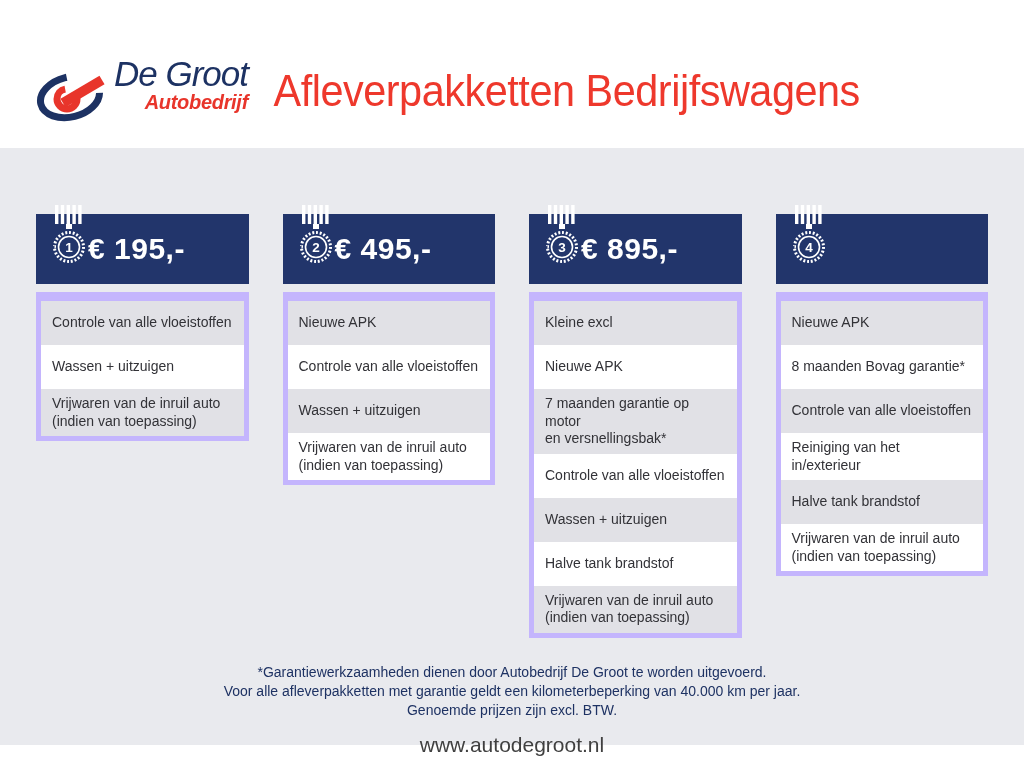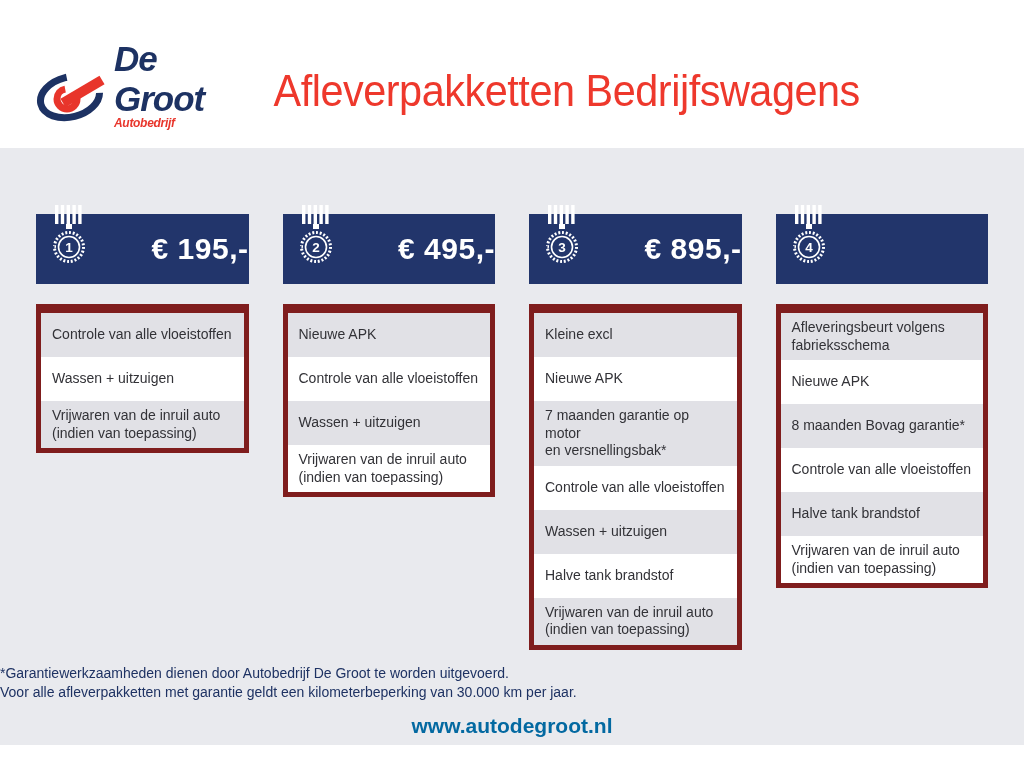--- a/index.html
+++ b/index.html
@@ -9,55 +9,55 @@
   }
   
   .top {
     height:148px; background:#ffffff; display:flex; align-items:center;
     box-sizing:border-box; padding-top:34px;
   }
   .logo { display:flex; align-items:center; margin-left:36px; width:212px; flex:0 0 auto; }
   .logo-mark { flex:0 0 auto; }
   .logo-text { margin-left:4px; margin-top:-14px; }
   .logo-name {
-    font-size:35px; font-weight:bold; font-style:italic; color:#1d3263; letter-spacing:-1px;
+    font-size:35px; font-weight:normal; font-style:italic; color:#1d3263; letter-spacing:-1px;
   }
   .logo-sub {
-    font-size:12px; font-weight:bold; font-style:italic; color:#e8352b;
-    margin-top:-3px; letter-spacing:-0.3px;
+    font-size:20px; font-weight:bold; font-style:italic; color:#e8352b;
+    text-align:right; margin-top:-3px; letter-spacing:-0.3px;
   }
   .title-wrap { flex:1; display:flex; }
   .page-title {
     margin:0; color:#ee382c; font-weight:400; font-size:45px; letter-spacing:-0.5px;
     transform:scaleX(0.92); white-space:nowrap;
   }
   
   .main { background:#e9eaee; height:597px; box-sizing:border-box; padding-top:66px; }
   .columns { display:flex; gap:34px; margin:0 36px; align-items:flex-start; }
   .package { flex:1; min-width:0; }
   .pkg-header {
     position:relative; height:70px; background:#22356b; display:flex; align-items:center;
   }
   .medal { position:absolute; left:10px; top:-9px; width:46px; height:62px; }
   .price {
-    flex:1; text-align:right; padding-left:52px; color:#ffffff;
+    flex:1; text-align:left; padding-left:52px; color:#ffffff;
     font-size:30px; font-weight:bold; letter-spacing:0.5px; white-space:nowrap;
   }
-  .pkg-card { background:#7f1d1d; margin-top:20px; padding:9px 5px 5px; }
+  .pkg-card { background:#c4b5fd; margin-top:8px; padding:9px 5px 5px; }
   .pkg-row {
     min-height:44px; box-sizing:border-box; display:flex; align-items:center;
     padding:6px 11px; font-size:14px; line-height:1.25; color:#323237; background:#ffffff;
   }
   .pkg-row:nth-child(odd) { background:#e1e1e6; }
   .pkg-row span { white-space:pre-line; }
   
-  .notes { margin-top:16px; text-align:left; color:#1e3263; }
+  .notes { margin-top:27px; text-align:center; color:#1e3263; }
   .notes p { margin:0 0 4px 0; font-size:14px; line-height:1.1; }
   .website {
-    text-align:center; color:#0369a1; font-size:21px; font-weight:bold; margin-top:14px;
+    text-align:center; color:#404040; font-size:21px; font-weight:normal; margin-top:14px;
   }
 </style>
 </head>
 <body>
 
 <div class="page">
 
   <header class="top">
     <div class="logo">
       <svg class="logo-mark" width="74" height="64" viewBox="0 0 74 64" aria-hidden="true">
@@ -198,44 +198,44 @@
               <rect x="32.2" y="0" width="3.4" height="19"></rect>
                 <rect x="20" y="19" width="6" height="5"></rect>
             </g>
             <circle cx="23" cy="42" r="14.5" fill="none" stroke="#ffffff" stroke-width="3" pathLength="60" stroke-dasharray="1.3 1.2"></circle>
             <circle cx="23" cy="42" r="10.5" fill="none" stroke="#ffffff" stroke-width="1.6"></circle>
             <text x="23" y="47" text-anchor="middle" fill="#ffffff" font-size="13.5" font-weight="bold" font-family="Liberation Sans, sans-serif">4</text>
           </svg>
         </div>
         <div class="pkg-card">
           <div class="pkg-row">
-              <span>Afleveringsbeurt volgens
-fabrieksschema</span>
-            </div>
-          <div class="pkg-row">
               <span>Nieuwe APK</span>
             </div>
           <div class="pkg-row">
               <span>8 maanden Bovag garantie*</span>
             </div>
           <div class="pkg-row">
               <span>Controle van alle vloeistoffen</span>
+            </div>
+          <div class="pkg-row">
+              <span>Reiniging van het in/exterieur</span>
             </div>
           <div class="pkg-row">
               <span>Halve tank brandstof</span>
             </div>
           <div class="pkg-row">
               <span>Vrijwaren van de inruil auto
 (indien van toepassing)</span>
             </div>
         </div>
       </section>
 
     </div>
 
     <div class="notes">
       <p>*Garantiewerkzaamheden dienen door Autobedrijf De Groot te worden uitgevoerd.</p>
-      <p>Voor alle afleverpakketten met garantie geldt een kilometerbeperking van 30.000 km per jaar.</p>
+      <p>Voor alle afleverpakketten met garantie geldt een kilometerbeperking van 40.000 km per jaar.</p>
+      <p>Genoemde prijzen zijn excl. BTW.</p>
     </div>
     <div class="website">www.autodegroot.nl</div>
   </main>
 
 </div>
 
 </body></html>

